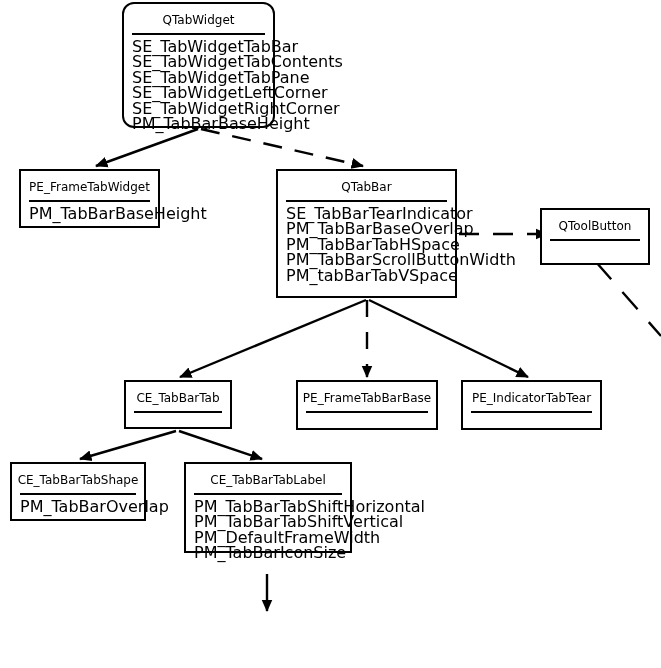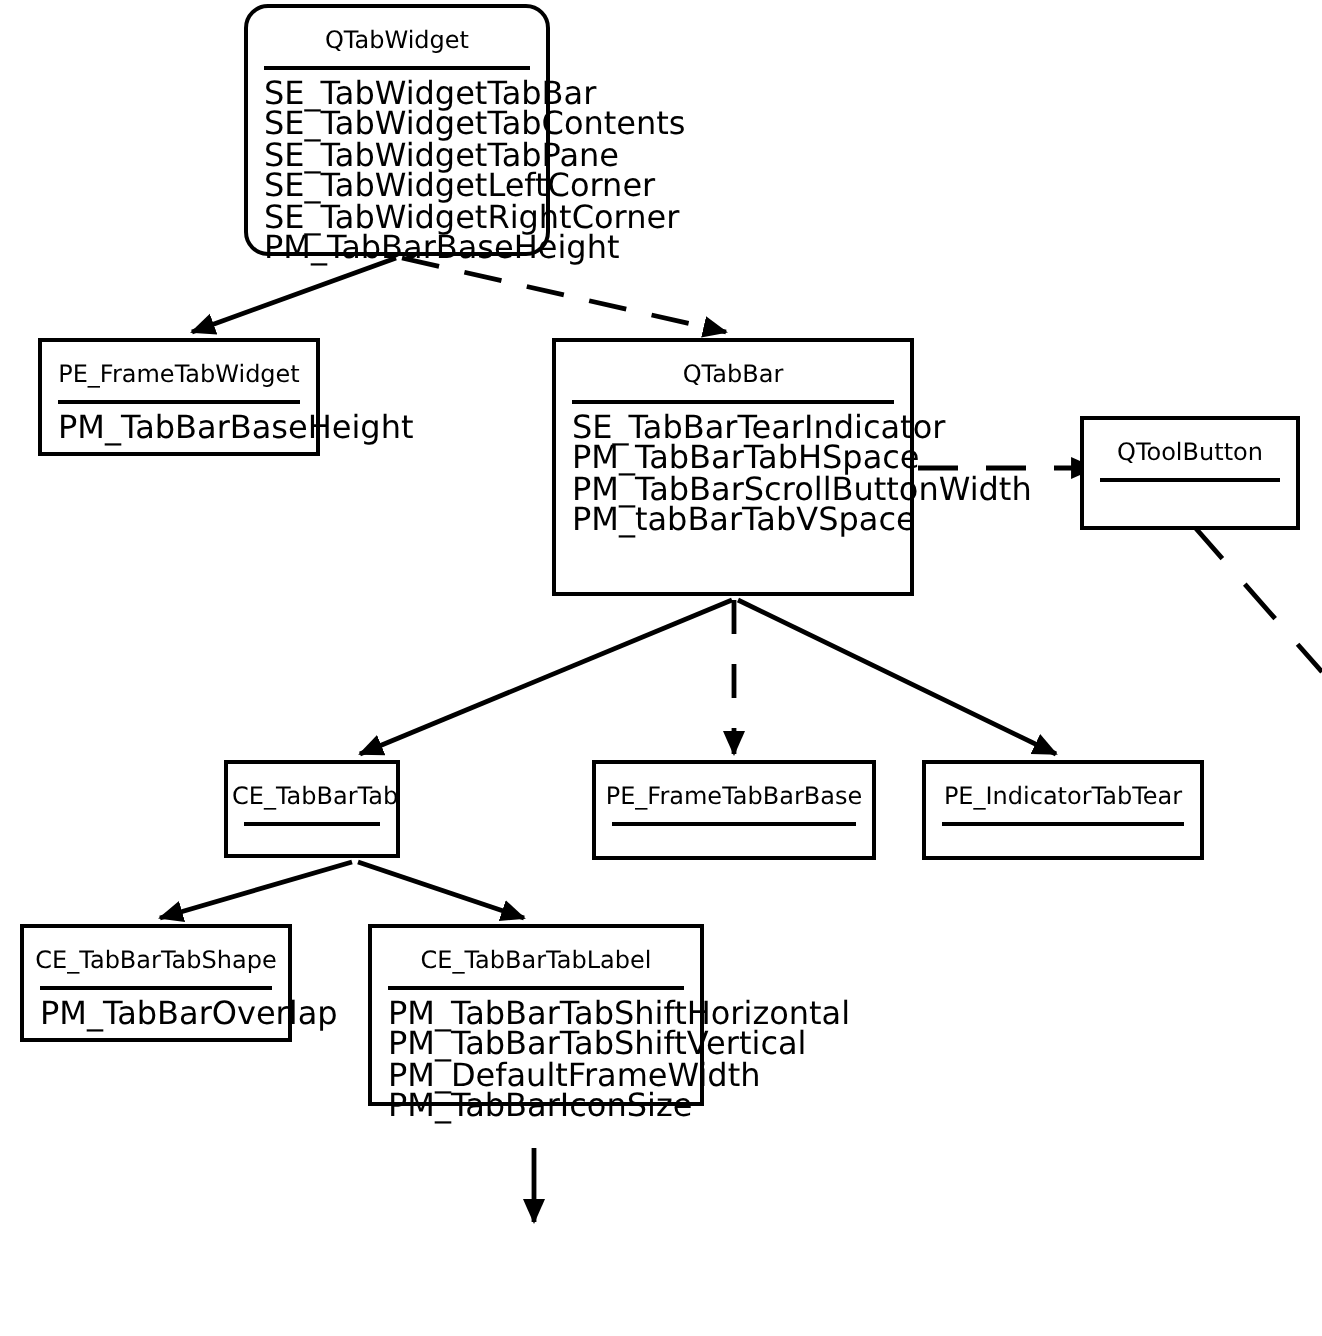--- a/index.html
+++ b/index.html
@@ -124,35 +124,36 @@
     </div>
   </div>
 
   <div class="uml-box" style="left:276px; top:169px; width:181px; height:129px;">
     <div class="uml-title-wrap">
       <span class="uml-title">QTabBar</span>
     </div>
     <div class="uml-rule"></div>
     <div class="uml-attrs">
       <div class="uml-attr">SE_TabBarTearIndicator</div>
+      <div class="uml-attr">PM_TabBarBaseOverlap</div>
       <div class="uml-attr">PM_TabBarTabHSpace</div>
       <div class="uml-attr">PM_TabBarScrollButtonWidth</div>
       <div class="uml-attr">PM_tabBarTabVSpace</div>
     </div>
   </div>
 
   <div class="uml-box" style="left:540px; top:208px; width:110px; height:57px;">
     <div class="uml-title-wrap">
       <span class="uml-title">QToolButton</span>
     </div>
     <div class="uml-rule"></div>
     <div class="uml-attrs empty"></div>
   </div>
 
-  <div class="uml-box" style="left:112px; top:380px; width:88px; height:49px;">
+  <div class="uml-box" style="left:124px; top:380px; width:108px; height:49px;">
     <div class="uml-title-wrap">
       <span class="uml-title">CE_TabBarTab</span>
     </div>
     <div class="uml-rule"></div>
     <div class="uml-attrs empty"></div>
   </div>
 
   <div class="uml-box" style="left:296px; top:380px; width:142px; height:50px;">
     <div class="uml-title-wrap">
       <span class="uml-title">PE_FrameTabBarBase</span>

